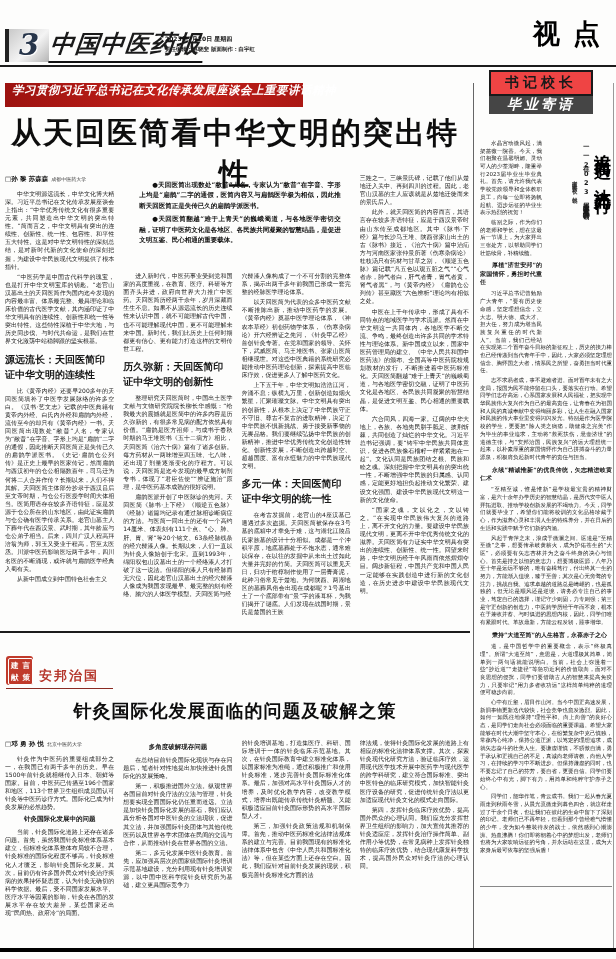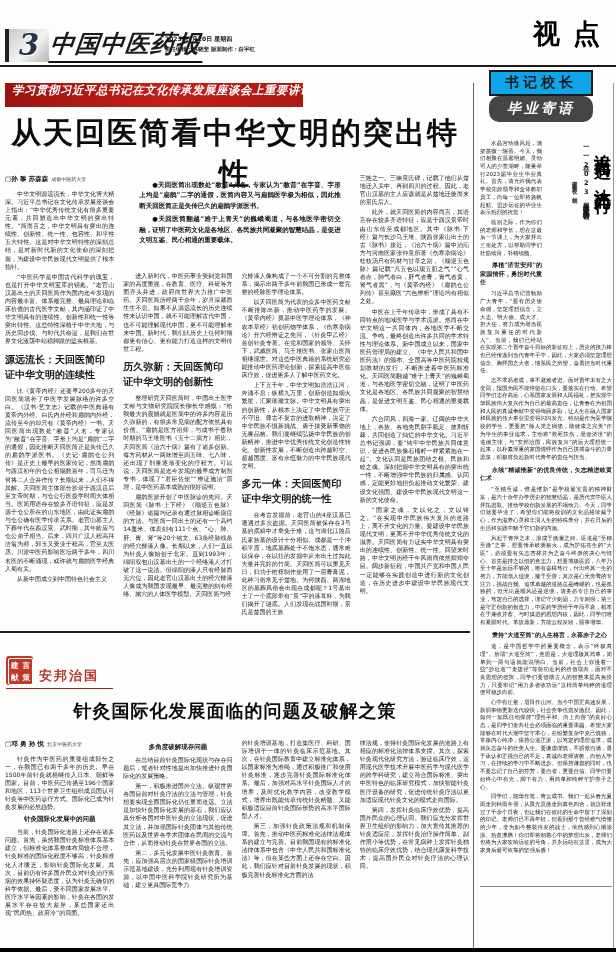--- a/index.html
+++ b/index.html
@@ -65,27 +65,27 @@
   .bottom-headline{left:0;top:699px;width:470px;text-align:center;font-weight:900;
       font-size:18px;letter-spacing:1px;color:#0d0d0d;}
   .bottom-grid{left:5px;top:739px;width:464px;height:206px;display:grid;
       grid-template-columns:repeat(4,1fr);gap:0 9px;
       font-size:6px;line-height:1.35;text-align:justify;color:#191919;}
   .b-sub{font-weight:bold;text-align:center;font-size:6.5px;margin:4px 0;
       font-family:"DejaVu Serif","Liberation Serif",serif;}
 
   
   .sidebar-boxes{left:479px;top:70px;width:134px;}
-  .sb-box1{width:104px;height:26px;margin-left:10px;border:2px solid #1a1a1a;background:#0ea5e9;
+  .sb-box1{width:104px;height:26px;margin-left:10px;border:2px solid #1a1a1a;background:#ef4444;
       display:flex;align-items:center;justify-content:center;box-sizing:border-box;
       font-family:"DejaVu Serif","Liberation Serif",serif;font-weight:bold;font-size:14px;letter-spacing:4px;}
-  .sb-box2{width:104px;height:26px;margin-left:10px;background:#454545;color:#fff;
+  .sb-box2{width:104px;height:18px;margin-left:10px;background:#454545;color:#fff;
       display:flex;align-items:center;justify-content:center;box-sizing:border-box;
       font-family:"DejaVu Serif","Liberation Serif",serif;font-style:italic;font-weight:bold;
-      font-size:14px;letter-spacing:3px;border-radius:10px;}
+      font-size:14px;letter-spacing:3px;}
   .sb-article{left:480px;top:140px;width:132px;height:742px;overflow:hidden;
       font-size:5.5px;line-height:1.4;text-align:justify;color:#191919;}
   .title-float{float:right;width:66px;height:200px;display:flex;flex-direction:row;
       justify-content:flex-end;align-items:flex-start;gap:3px;margin:0 0 4px 4px;}
   .v-author{writing-mode:vertical-rl;text-orientation:upright;font-size:5.5px;
       letter-spacing:1px;margin-top:36px;color:#222;}
   .v-subtitle{writing-mode:vertical-rl;text-orientation:upright;font-size:6.5px;
       font-weight:bold;letter-spacing:1px;margin-top:2px;}
   .v-title{writing-mode:vertical-rl;text-orientation:upright;font-weight:900;
       font-size:17px;letter-spacing:3px;line-height:1.1;color:#000;}

